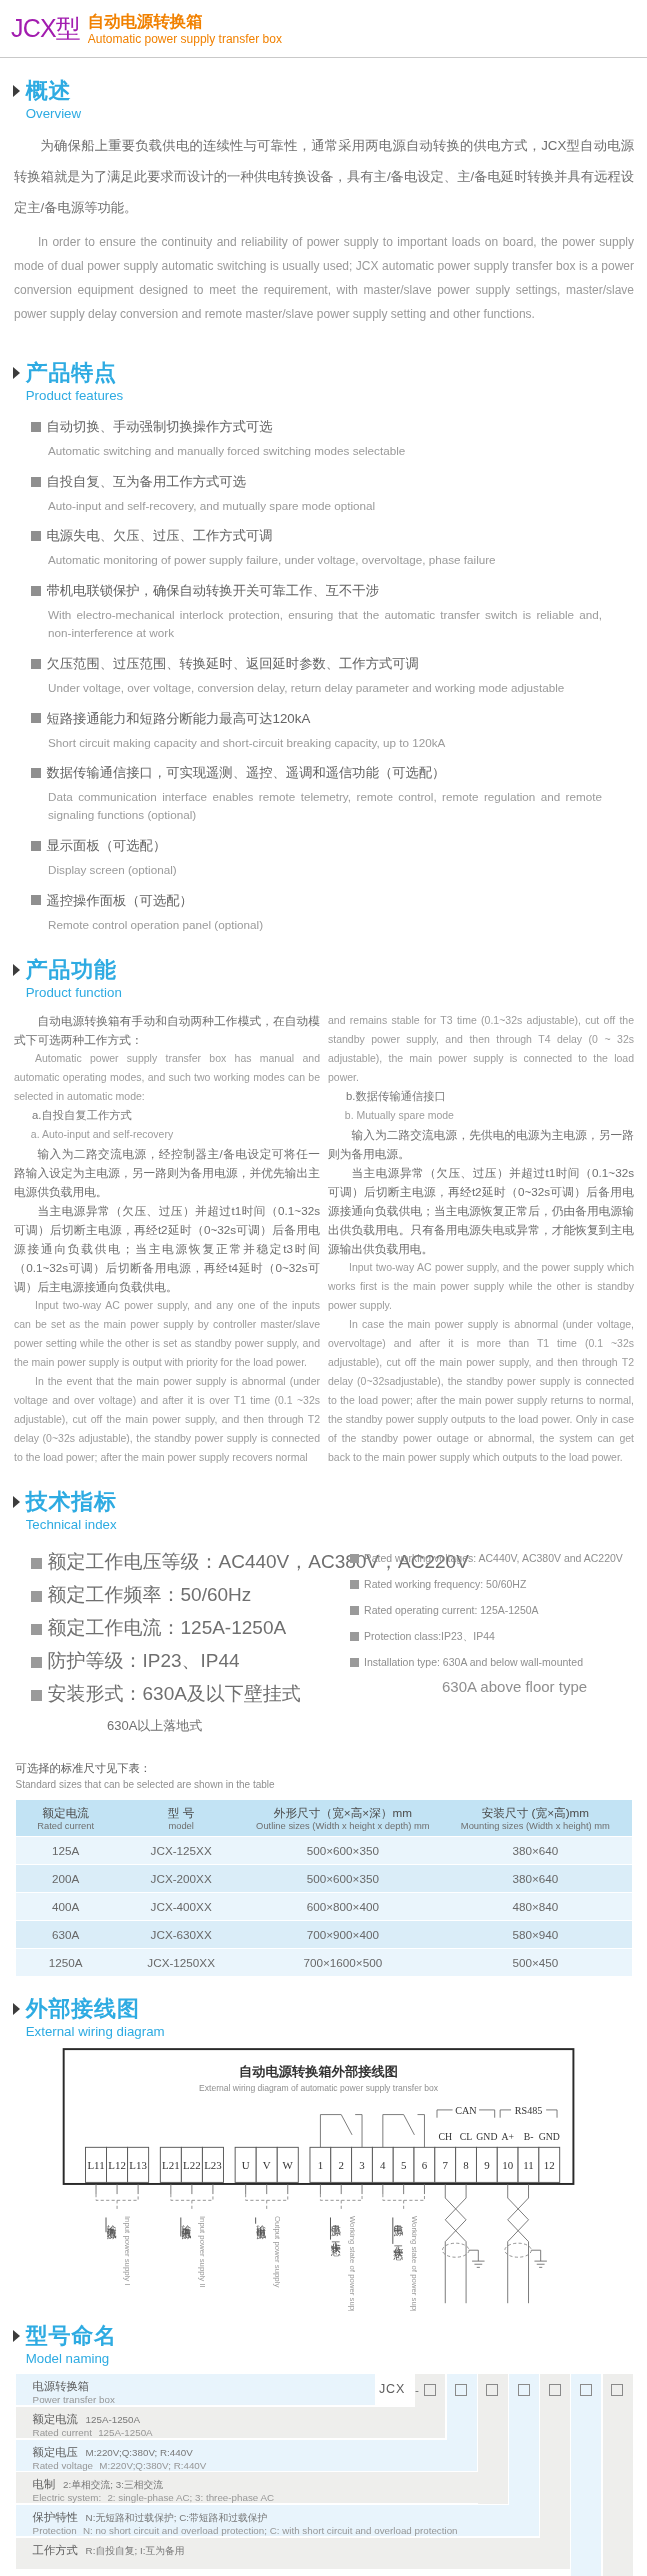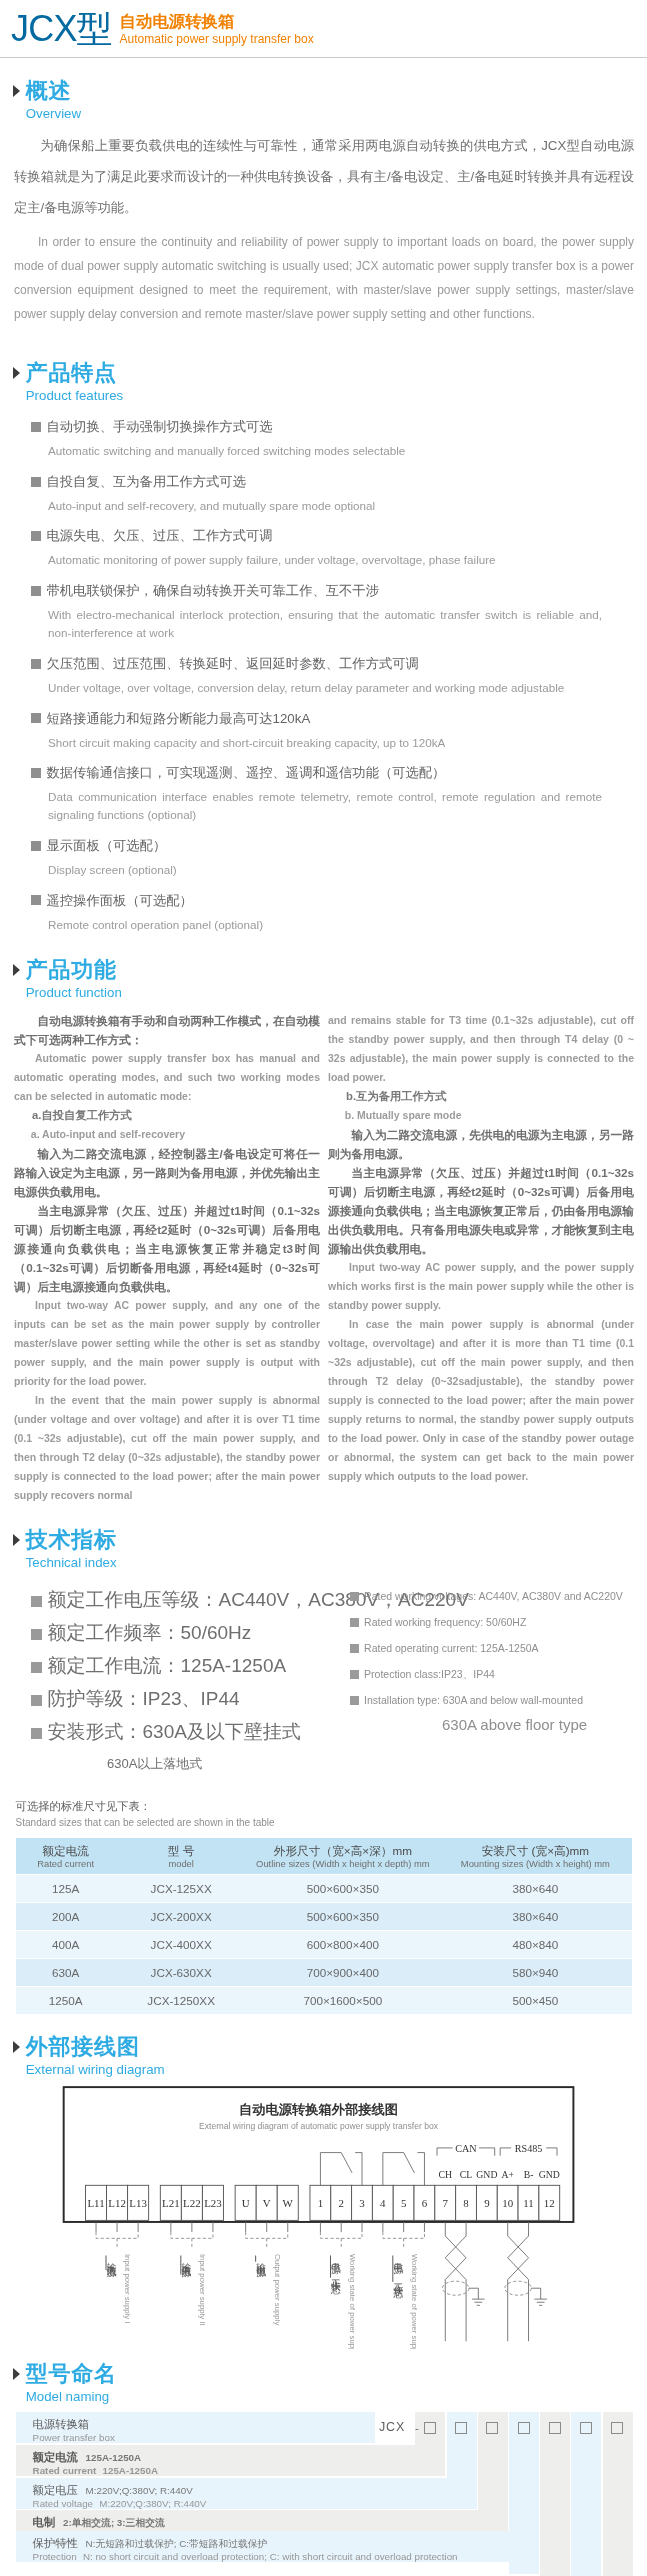--- a/index.html
+++ b/index.html
@@ -2,21 +2,21 @@
 <html style="font-size:12.5px"><head>
 <meta charset="utf-8">
 <style>
   html,body{margin:0;padding:0;background:#fff;}
   #page{position:relative;width:648px;height:2576px;background:#fff;overflow:hidden;
         font-family:"Liberation Sans","DejaVu Sans",sans-serif;}
 
   
   .page-header{padding:9.4px 0 0 11px;height:48px;border-bottom:0.8px solid #c9c9c9;}
   .brand{display:flex;align-items:flex-start;}
-  .brand-model{color:#0369a1;font-size:36px;line-height:39px;letter-spacing:-0.8px;}
+  .brand-model{color:#a21caf;font-size:25px;line-height:39px;letter-spacing:-0.8px;}
   .brand-sub{margin-left:7.8px;margin-top:2.3px;}
   .brand-cn{color:#f18101;font-size:16.4px;font-weight:bold;line-height:19.5px;}
   .brand-en{color:#f18101;font-size:12px;line-height:16.4px;}
 
   
   .section-head{display:flex;align-items:flex-start;margin-left:12.5px;}
   .arrow{width:0;height:0;border-left:7.8px solid #3c3c3c;border-top:6.2px solid transparent;
          border-bottom:6.2px solid transparent;margin:7px 6.2px 0 0;flex:none;}
   .sh-cn{font-size:22px;color:#2eabe2;line-height:26px;font-weight:bold;letter-spacing:0.8px;}
   .sh-en{font-size:13.3px;color:#2eabe2;line-height:19px;}
@@ -29,21 +29,21 @@
   
   .features{margin-top:34px;}
   .feat-list{margin:11px 15.6px 0 31px;}
   .feat{margin-top:11.7px;}
   .feat-cn{font-size:13.3px;color:#636363;line-height:19.5px;}
   .bullet{display:inline-block;width:10px;height:10px;background:#8f8f8f;margin-right:5.5px;vertical-align:-0.8px;}
   .feat-en{font-size:11.7px;color:#9b9b9b;line-height:18px;margin:5.5px 0 0 17px;text-align:justify;max-width:554px;}
 
   
   .functions{margin-top:23.4px;}
-  .cols{display:flex;gap:8px;margin:9.4px 14px 0 14px;font-weight:bold;}
+  .cols{display:flex;gap:8px;margin:9.4px 14px 0 14px;}
   .col{flex:1;min-width:0;}
   .f-cn{font-size:11.7px;color:#6f6f6f;line-height:19px;text-indent:2em;text-align:justify;margin:0;}
   .f-en{font-size:10.5px;color:#9c9c9c;line-height:19px;text-indent:2em;text-align:justify;margin:0;}
   .f-sub{font-size:11.3px;color:#787878;line-height:19px;text-indent:1.6em;margin:0;}
   .f-sub-en{font-size:10.5px;color:#9c9c9c;line-height:19px;text-indent:1.6em;margin:0;}
 
   
   .tech{margin-top:22px;}
   .tech-cols{display:flex;margin:11px 14px 0 31px;}
   .tech-left{width:297px;flex:none;}
@@ -83,21 +83,21 @@
 
   
   .naming{margin-top:12.5px;}
   .stair{position:relative;width:648px;height:264px;margin-top:6.2px;}
   .srow{position:absolute;left:15.6px;height:31px;padding:5px 0 0 17px;box-sizing:border-box;}
   .srow .l1{font-size:11.3px;color:#5a5a5a;line-height:15px;white-space:nowrap;}
   .srow .l1 .spec{font-size:9.8px;color:#787878;margin-left:7.8px;}
   .srow .l2{font-size:9.8px;color:#979797;line-height:12.5px;white-space:nowrap;}
   .srow .l2 .spec{margin-left:6.2px;}
   .strip{position:absolute;top:0;width:30px;}
-  .bg-blue{background:#e8f4fc;} .bg-gray{background:#eeeeec;font-weight:bold;}
+  .bg-blue{background:#e8f4fc;} .bg-gray{background:#eeeeec;}
   .jcx{position:absolute;left:379px;top:7.8px;font-size:12.5px;color:#5f5f5f;letter-spacing:0.8px;}
   .mbox{position:absolute;top:9.4px;width:10px;height:10px;border:1.2px solid #8a8a8a;background:transparent;}
   .mdash{position:absolute;top:8.6px;font-size:11.7px;color:#6f6f6f;}
 </style>
 </head>
 <body>
 
 <div id="page">
 
   <div class="page-header">
@@ -186,21 +186,21 @@
         <p class="f-en">Automatic power supply transfer box has manual and automatic operating modes, and such two working modes can be selected in automatic mode:</p>
         <p class="f-sub">a.自投自复工作方式</p>
         <p class="f-sub-en">a. Auto-input and self-recovery</p>
         <p class="f-cn">输入为二路交流电源，经控制器主/备电设定可将任一路输入设定为主电源，另一路则为备用电源，并优先输出主电源供负载用电。</p>
         <p class="f-cn">当主电源异常（欠压、过压）并超过t1时间（0.1~32s可调）后切断主电源，再经t2延时（0~32s可调）后备用电源接通向负载供电；当主电源恢复正常并稳定t3时间（0.1~32s可调）后切断备用电源，再经t4延时（0~32s可调）后主电源接通向负载供电。</p>
         <p class="f-en">Input two-way AC power supply, and any one of the inputs can be set as the main power supply by controller master/slave power setting while the other is set as standby power supply, and the main power supply is output with priority for the load power.</p>
         <p class="f-en">In the event that the main power supply is abnormal (under voltage and over voltage) and after it is over T1 time (0.1 ~32s adjustable), cut off the main power supply, and then through T2 delay (0~32s adjustable), the standby power supply is connected to the load power; after the main power supply recovers normal</p>
       </div>
       <div class="col">
         <p class="f-en" style="text-indent:0;">and remains stable for T3 time (0.1~32s adjustable), cut off the standby power supply, and then through T4 delay (0 ~ 32s adjustable), the main power supply is connected to the load power.</p>
-        <p class="f-sub">b.互为备用工作方式</p>
+        <p class="f-sub">b.数据传输通信接口</p>
         <p class="f-sub-en">b. Mutually spare mode</p>
         <p class="f-cn">输入为二路交流电源，先供电的电源为主电源，另一路则为备用电源。</p>
         <p class="f-cn">当主电源异常（欠压、过压）并超过t1时间（0.1~32s可调）后切断主电源，再经t2延时（0~32s可调）后备用电源接通向负载供电；当主电源恢复正常后，仍由备用电源输出供负载用电。只有备用电源失电或异常，才能恢复到主电源输出供负载用电。</p>
         <p class="f-en">Input two-way AC power supply, and the power supply which works first is the main power supply while the other is standby power supply.</p>
         <p class="f-en">In case the main power supply is abnormal (under voltage, overvoltage) and after it is more than T1 time (0.1 ~32s adjustable), cut off the main power supply, and then through T2 delay (0~32sadjustable), the standby power supply is connected to the load power; after the main power supply returns to normal, the standby power supply outputs to the load power. Only in case of the standby power outage or abnormal, the system can get back to the main power supply which outputs to the load power.</p>
       </div>
     </div>
   </div>
 
   <div class="tech">
@@ -448,21 +448,21 @@
         <div class="l2"><span>Rated current</span><span class="spec">125A-1250A</span></div>
       </div>
       <div class="srow bg-blue" style="top:66px;width:461px;">
         <div class="l1"><span>额定电压</span><span class="spec">M:220V;Q:380V; R:440V</span></div>
         <div class="l2"><span>Rated voltage</span><span class="spec">M:220V;Q:380V; R:440V</span></div>
       </div>
       <div class="srow bg-gray" style="top:98px;width:492px;">
         <div class="l1"><span>电制</span><span class="spec">2:单相交流; 3:三相交流</span></div>
         <div class="l2"><span>Electric system:</span><span class="spec">2: single-phase AC; 3: three-phase AC</span></div>
       </div>
-      <div class="srow bg-blue" style="top:119px;width:523px;">
+      <div class="srow bg-blue" style="top:131px;width:523px;">
         <div class="l1"><span>保护特性</span><span class="spec">N:无短路和过载保护; C:带短路和过载保护</span></div>
         <div class="l2"><span>Protection</span><span class="spec">N: no short circuit and overload protection; C: with short circuit and overload protection</span></div>
       </div>
       <div class="srow bg-gray" style="top:164px;width:554px;">
         <div class="l1"><span>工作方式</span><span class="spec">R:自投自复; I:互为备用</span></div>
 
       </div>
 
       <div class="jcx">JCX</div>
       <div class="mdash" style="left:415px;">-</div>

